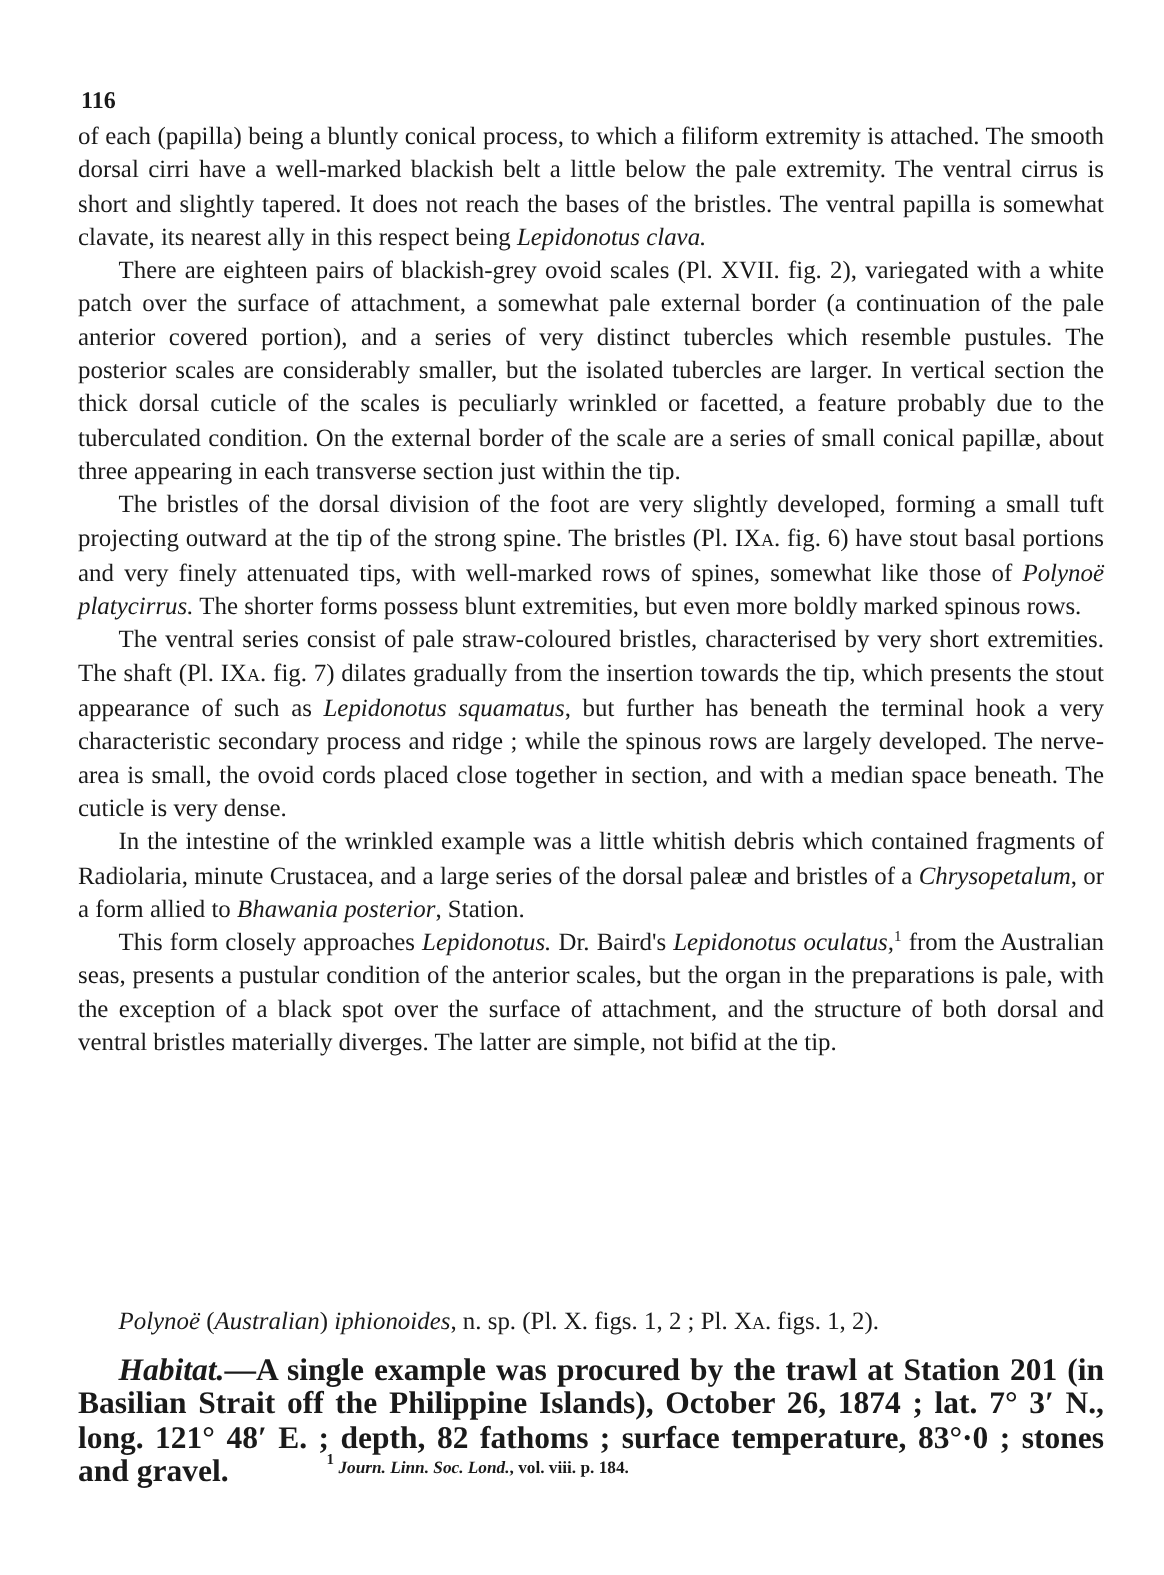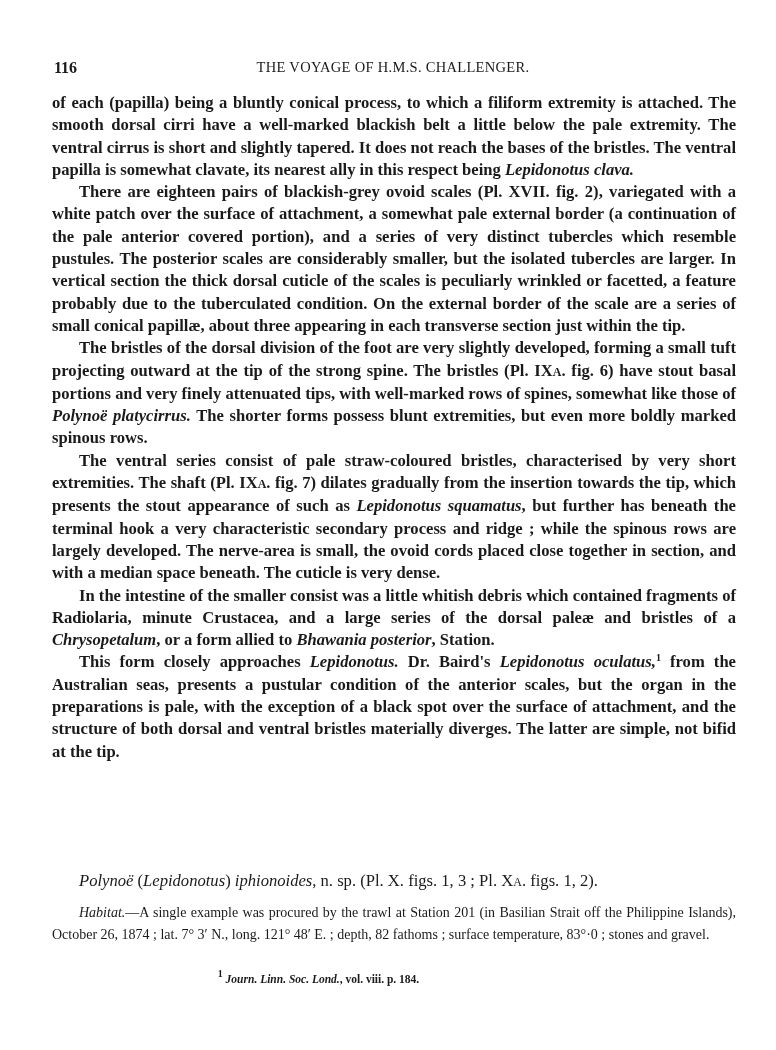--- a/index.html
+++ b/index.html
@@ -8,58 +8,57 @@
     font-family: "Liberation Serif", "DejaVu Serif", serif;
     color: #1a1a1a;
   }
   .header {
     position: absolute; top: 59px; left: 54px; right: 44px; height: 22px;
     font-size: 15px;
   }
   .page-num { position: absolute; left: 0; top: 0; font-weight: bold; font-size: 16px; }
   .running-title { position: absolute; left: 0; right: 0; text-align: center; top: 0; letter-spacing: 0.3px; font-size: 14.5px; }
   .body-text {
-    position: absolute; top: 92px; left: 52px; width: 684px;
-    font-size: 16.6px; line-height: 22.3px; text-align: justify; font-weight: bold;
+    position: absolute; top: 80px; left: 52px; width: 684px;
+    font-size: 16.6px; line-height: 22.3px; text-align: justify;
   }
   .body-text p { margin: 0; }
   .body-text p.indent { text-indent: 27px; }
   .species-head {
     position: absolute; top: 870px; left: 79px; width: 660px;
     font-size: 16.6px; line-height: 22px;
   }
   .habitat {
     position: absolute; top: 902px; left: 52px; width: 684px;
-    font-size: 14px; line-height: 22.3px; text-align: justify;
+    font-size: 21px; line-height: 22.3px; text-align: justify; font-weight: bold;
   }
   .habitat p { margin: 0; text-indent: 27px; }
   .footnote {
     position: absolute; top: 973px; left: 0; width: 637px; text-align: center;
     font-size: 11.5px; font-weight: bold;
   }
   i { font-style: italic; }
   sup { font-size: 10px; vertical-align: 6px; line-height: 0; }
   .sc { font-size: 12px; }
 </style>
 </head>
 <body>
 
 <div class="header">
   <span class="page-num">116</span>
-  <span class="running-title">THE VOYAGE OF H.M.S. CHALLENGER.</span>
 </div>
 
 <div class="body-text" id="body-text">
     <p><span>of each (papilla) being a bluntly conical process, to which a filiform extremity is attached. The smooth dorsal cirri have a well-marked blackish belt a little below the pale extremity. The ventral cirrus is short and slightly tapered.  It does not reach the bases of the bristles.  The ventral papilla is somewhat clavate, its nearest ally in this respect being </span><i>Lepidonotus clava.</i></p>
     <p class="indent"><span>There are eighteen pairs of blackish-grey ovoid scales (Pl. XVII. fig. 2), variegated with a white patch over the surface of attachment, a somewhat pale external border (a continuation of the pale anterior covered portion), and a series of very distinct tubercles which resemble pustules.  The posterior scales are considerably smaller, but the isolated tubercles are larger.  In vertical section the thick dorsal cuticle of the scales is peculiarly wrinkled or facetted, a feature probably due to the tuberculated condition.  On the external border of the scale are a series of small conical papillæ, about three appearing in each transverse section just within the tip.</span></p>
     <p class="indent"><span>The bristles of the dorsal division of the foot are very slightly developed, forming a small tuft projecting outward at the tip of the strong spine.  The bristles (Pl. IX</span><span class="sc">A</span><span>. fig. 6) have stout basal portions and very finely attenuated tips, with well-marked rows of spines, somewhat like those of </span><i>Polynoë platycirrus.</i><span>  The shorter forms possess blunt extremities, but even more boldly marked spinous rows.</span></p>
     <p class="indent"><span>The ventral series consist of pale straw-coloured bristles, characterised by very short extremities.  The shaft (Pl. IX</span><span class="sc">A</span><span>. fig. 7) dilates gradually from the insertion towards the tip, which presents the stout appearance of such as </span><i>Lepidonotus squamatus</i><span>, but further has beneath the terminal hook a very characteristic secondary process and ridge ; while the spinous rows are largely developed.  The nerve-area is small, the ovoid cords placed close together in section, and with a median space beneath.  The cuticle is very dense.</span></p>
-    <p class="indent"><span>In the intestine of the smaller consist was a little whitish debris which contained fragments of Radiolaria, minute Crustacea, and a large series of the dorsal paleæ and bristles of a </span><i>Chrysopetalum</i><span>, or a form allied to </span><i>Bhawania posterior</i><span>, Station.</span></p>
+    <p class="indent"><span>In the intestine of the wrinkled example was a little whitish debris which contained fragments of Radiolaria, minute Crustacea, and a large series of the dorsal paleæ and bristles of a </span><i>Chrysopetalum</i><span>, or a form allied to </span><i>Bhawania posterior</i><span>, Station.</span></p>
     <p class="indent"><span>This form closely approaches </span><i>Lepidonotus.</i><span>   Dr. Baird's </span><i>Lepidonotus oculatus,</i><sup>1</sup><span> from the Australian seas, presents a pustular condition of the anterior scales, but the organ in the preparations is pale, with the exception of a black spot over the surface of attachment, and the structure of both dorsal and ventral bristles materially diverges.  The latter are simple, not bifid at the tip.</span></p>
   </div>
 
-<div class="species-head" id="species-head"><i>Polynoë</i><span> (</span><i>Lepidonotus</i><span>) </span><i>iphionoides</i><span>, n. sp. (Pl. X. figs. 1, 3 ; Pl. X</span><span class="sc">A</span><span>. figs. 1, 2).</span></div>
+<div class="species-head" id="species-head"><i>Polynoë</i><span> (</span><i>Australian</i><span>) </span><i>iphionoides</i><span>, n. sp. (Pl. X. figs. 1, 2 ; Pl. X</span><span class="sc">A</span><span>. figs. 1, 2).</span></div>
 
 <div class="habitat">
   <p id="habitat-p"><i>Habitat.</i><span>—A single example was procured by the trawl at Station 201 (in Basilian Strait off the Philippine Islands), October 26, 1874 ; lat. 7° 3′ N., long. 121° 48′ E. ; depth, 82 fathoms ; surface temperature, 83°·0 ; stones and gravel.</span></p>
 </div>
 
 <div class="footnote" id="footnote"><sup>1</sup><span> </span><i>Journ. Linn. Soc. Lond.</i><span>, vol. viii. p. 184.</span></div>
 
 </body></html>

